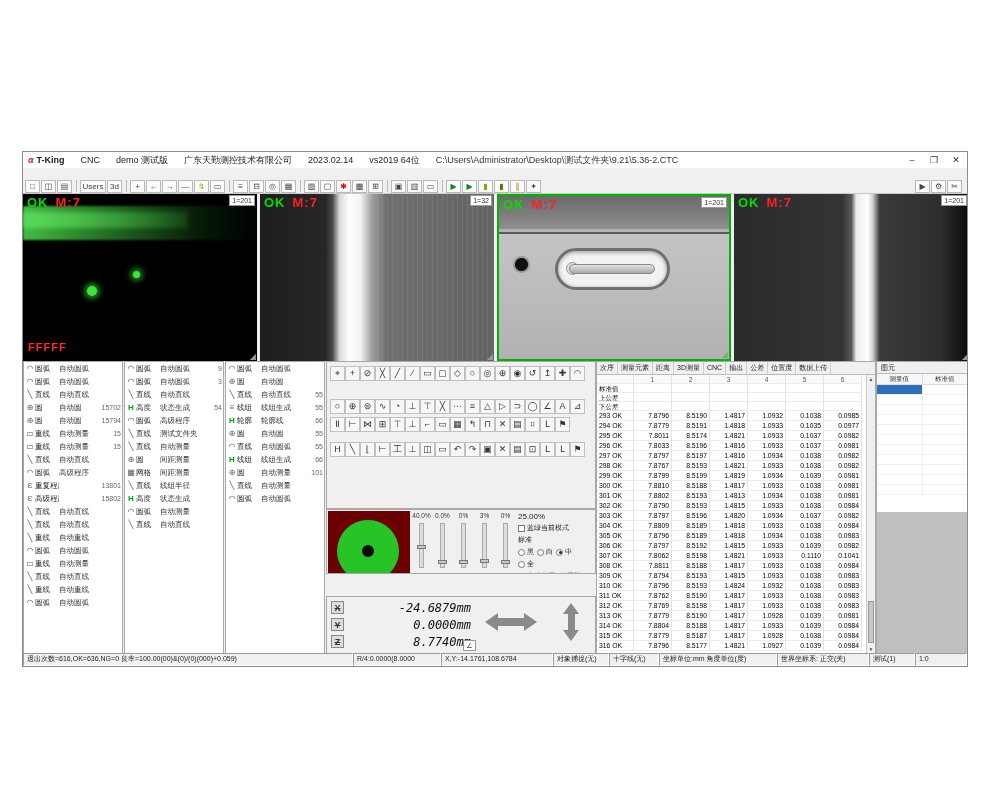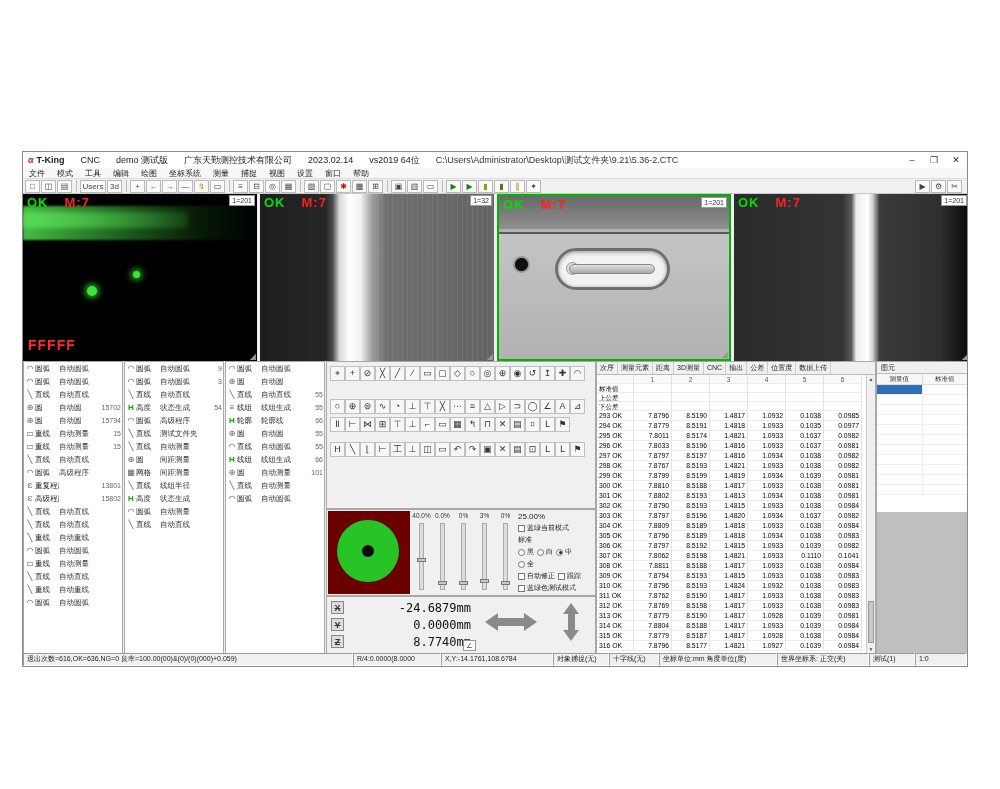--- a/index.html
+++ b/index.html
@@ -22,32 +22,32 @@
   .toolbar{position:absolute;left:0;top:27px;right:0;height:15px;background:#f0f0f0;border-bottom:1px solid #c9c9c9;display:flex;align-items:center;padding-left:2px;}
   .tbtn{min-width:15px;height:13px;border:1px solid #b9b9b9;background:#fafafa;font-size:8px;line-height:11px;text-align:center;margin-right:1px;color:#444;padding:0 1px;}
   .tsep{width:1px;height:12px;background:#bbb;margin:0 3px;}
   .toolbar-right{margin-left:auto;display:flex;margin-right:4px;}
 
   
   .cam{position:absolute;top:42px;height:167px;background:#000;overflow:hidden;}
   .cam.sel{border:2px solid #00b400;}
   .cam-scene{position:absolute;inset:0;}
   .cam-status{position:absolute;left:4px;top:1px;font-size:13px;font-weight:bold;letter-spacing:1px;}
-  .ok{color:#00e000;} .mag{color:#ff2020;margin-left:16px;}
+  .ok{color:#00e000;} .mag{color:#ff2020;margin-left:7px;}
   .cam-tag{position:absolute;right:2px;top:1px;background:#fff;border:1px solid #999;font-size:7px;padding:0 2px;color:#333;line-height:9px;}
   .grip{position:absolute;right:1px;bottom:0;color:#8aa08a;font-size:8px;line-height:8px;}
   
   .cam1{background:#000;}
   .cam1-band{position:absolute;left:0;right:0;top:12px;height:34px;filter:blur(1px);
     background:linear-gradient(90deg,rgba(70,200,70,.95),rgba(45,150,45,.6) 45%,rgba(25,90,25,.3) 75%,rgba(0,0,0,0));}
   .cam1-band2{position:absolute;left:0;width:70%;top:18px;height:16px;filter:blur(2px);background:linear-gradient(90deg,#57d957,rgba(40,130,40,.3));}
   .cdot{position:absolute;border-radius:50%;background:#3ae63a;box-shadow:0 0 6px 2px rgba(57,230,57,.8);}
   .d1{width:10px;height:10px;left:64px;top:92px;}
   .d2{width:7px;height:7px;left:110px;top:77px;}
-  .cam-ffff{position:absolute;left:5px;bottom:8px;color:#ff2a2a;font-size:14px;letter-spacing:1px;font-weight:bold;text-align:center;}
+  .cam-ffff{position:absolute;left:5px;bottom:8px;color:#ff2a2a;font-size:11px;letter-spacing:1px;font-weight:bold;text-align:center;}
   
   .cam2{background:linear-gradient(90deg,#1e1e1e 0%,#262626 28%,#4a4a4a 31%,#d9d9d9 34%,#fff 38%,#f2f2f2 43%,#9d9d9d 48%,#6f6f6f 54%,#636363 100%);}
   .cam2-tex{position:absolute;left:50%;right:0;top:0;bottom:0;background:repeating-linear-gradient(90deg,rgba(255,255,255,.07) 0 1px,transparent 1px 5px);}
   
   .cam3{background:#b3b3b3;}
   .c3-top{position:absolute;left:0;right:0;top:0;height:33px;background:linear-gradient(180deg,#696969,#8f8f8f);}
   .c3-line{position:absolute;left:0;right:0;top:36px;height:2px;background:#5a5a5a;}
   .c3-mid{position:absolute;left:0;right:0;top:38px;bottom:0;background:linear-gradient(180deg,#c4c4c4,#b2b2b2);}
   .c3-hole{position:absolute;left:16px;top:62px;width:13px;height:13px;border-radius:50%;background:#111;box-shadow:0 0 0 2px #979797, inset 0 0 2px #000;}
   .c3-slot{position:absolute;left:56px;top:52px;width:115px;height:42px;border-radius:21px;background:#f2f2f2;border:3px solid #6f6f6f;box-shadow:inset 0 1px 4px rgba(0,0,0,.4);}
@@ -64,21 +64,21 @@
   .lname{width:24px;overflow:hidden;white-space:nowrap;flex:none;}
   .ldesc{flex:1;overflow:hidden;white-space:nowrap;color:#333;}
   .lnum{color:#666;font-size:7px;flex:none;}
 
   
   .toolbox{position:absolute;left:303px;top:209px;width:270px;height:148px;background:#f0f0f0;border:1px solid #a8a8a8;padding:4px 2px 0 3px;overflow:hidden;}
   .trow{display:flex;flex-wrap:wrap;}
   .xbtn{width:15px;height:15px;border:1px solid #c0c0c0;background:#f7f7f7;font-size:9px;line-height:13px;text-align:center;color:#333;flex:none;}
 
   
-  .vision{position:absolute;left:303px;top:357px;width:270px;height:87px;background:#f0f0f0;border:1px solid #a8a8a8;display:flex;overflow:hidden;}
+  .vision{position:absolute;left:303px;top:357px;width:270px;height:65px;background:#f0f0f0;border:1px solid #a8a8a8;display:flex;overflow:hidden;}
   .preview{width:82px;height:83px;background:#6b0000;position:relative;margin:1px;flex:none;}
   .pcircle{position:absolute;left:9px;top:9px;width:62px;height:62px;border-radius:50%;background:#27c427;}
   .pdot{position:absolute;left:34px;top:34px;width:12px;height:12px;border-radius:50%;background:#0a0a0a;}
   .slider-group{display:flex;padding-top:2px;flex:none;}
   .scol{width:21px;display:flex;flex-direction:column;align-items:center;}
   .slabel{font-size:6.5px;color:#333;height:9px;white-space:nowrap;}
   .strack{position:relative;width:5px;flex:1;margin:2px 0 5px;background:#ddd;border:1px solid #aaa;}
   .sthumb{position:absolute;left:-3px;width:9px;height:4px;background:#c8c8c8;border:1px solid #777;}
   .opts{flex:1;font-size:7px;padding:2px 2px;color:#222;overflow:hidden;}
   .percent{font-size:8px;margin-bottom:1px;}
@@ -86,21 +86,21 @@
   .cbox{width:7px;height:7px;border:1px solid #777;background:#fff;margin-right:2px;flex:none;}
   .radio{width:7px;height:7px;border:1px solid #777;border-radius:50%;background:#fff;margin-right:2px;position:relative;flex:none;}
   .radio.sel::after{content:"";position:absolute;left:1.5px;top:1.5px;width:3px;height:3px;border-radius:50%;background:#222;}
   .grouplabel{margin:1px 0;}
 
   
   .dro{position:absolute;left:303px;top:444px;width:270px;height:59px;background:#f0f0f0;border:1px solid #a8a8a8;display:flex;overflow:hidden;}
   .dro-left{width:150px;padding:2px 0 0 4px;flex:none;}
   .drow{display:flex;align-items:center;height:17px;}
   .dico{width:13px;height:13px;border:1px solid #888;background:#ddd;font-size:9px;font-weight:bold;text-align:center;line-height:12px;color:#333;margin-right:4px;text-decoration:line-through;flex:none;}
-  .dval{flex:1;text-align:right;font-family:"DejaVu Sans Mono",monospace;font-size:12px;color:#111;padding-right:6px;}
+  .dval{flex:1;text-align:right;font-family:"DejaVu Sans Mono",monospace;font-size:12px;color:#111;padding-right:6px;font-style:italic;}
   .dro-arrows{flex:1;position:relative;}
   .arrow-h{position:absolute;left:8px;top:16px;display:flex;align-items:center;}
   .tri-l{width:0;height:0;border-top:9px solid transparent;border-bottom:9px solid transparent;border-right:13px solid #8a8a8a;}
   .tri-r{width:0;height:0;border-top:9px solid transparent;border-bottom:9px solid transparent;border-left:13px solid #8a8a8a;}
   .bar-h{width:26px;height:8px;background:#8a8a8a;}
   .arrow-v{position:absolute;right:16px;top:6px;display:flex;flex-direction:column;align-items:center;}
   .tri-u{width:0;height:0;border-left:8px solid transparent;border-right:8px solid transparent;border-bottom:11px solid #8a8a8a;}
   .tri-d{width:0;height:0;border-left:8px solid transparent;border-right:8px solid transparent;border-top:11px solid #8a8a8a;}
   .bar-v{width:7px;height:16px;background:#8a8a8a;}
   .zbtn{position:absolute;left:-14px;bottom:3px;width:13px;height:11px;border:1px solid #999;background:#fafafa;font-size:7px;line-height:9px;text-align:center;color:#444;}
@@ -152,34 +152,20 @@
     <span class="tb-item">2023.02.14</span>
     <span class="tb-item">vs2019 64位</span>
     <span class="tb-file">C:\Users\Administrator\Desktop\测试文件夹\9.21\5.36-2.CTC</span>
     <span class="winbtns">
       <span class="wbtn">–</span>
       <span class="wbtn">❐</span>
       <span class="wbtn">✕</span>
     </span>
   </div>
 
-  <div class="menubar">
-      <div class="mitem">文件</div>
-      <div class="mitem">模式</div>
-      <div class="mitem">工具</div>
-      <div class="mitem">编辑</div>
-      <div class="mitem">绘图</div>
-      <div class="mitem">坐标系统</div>
-      <div class="mitem">测量</div>
-      <div class="mitem">捕捉</div>
-      <div class="mitem">视图</div>
-      <div class="mitem">设置</div>
-      <div class="mitem">窗口</div>
-      <div class="mitem">帮助</div>
-    </div>
   <div class="toolbar">
 
   <div class="tbtn">□</div>
       <div class="tbtn">◫</div>
       <div class="tbtn">▤</div>
       <div class="tsep"></div>
       <div class="tbtn" style="min-width: 26px;">Users</div>
       <div class="tbtn" style="min-width: 15px;">3d</div>
       <div class="tsep"></div>
       <div class="tbtn">+</div>

